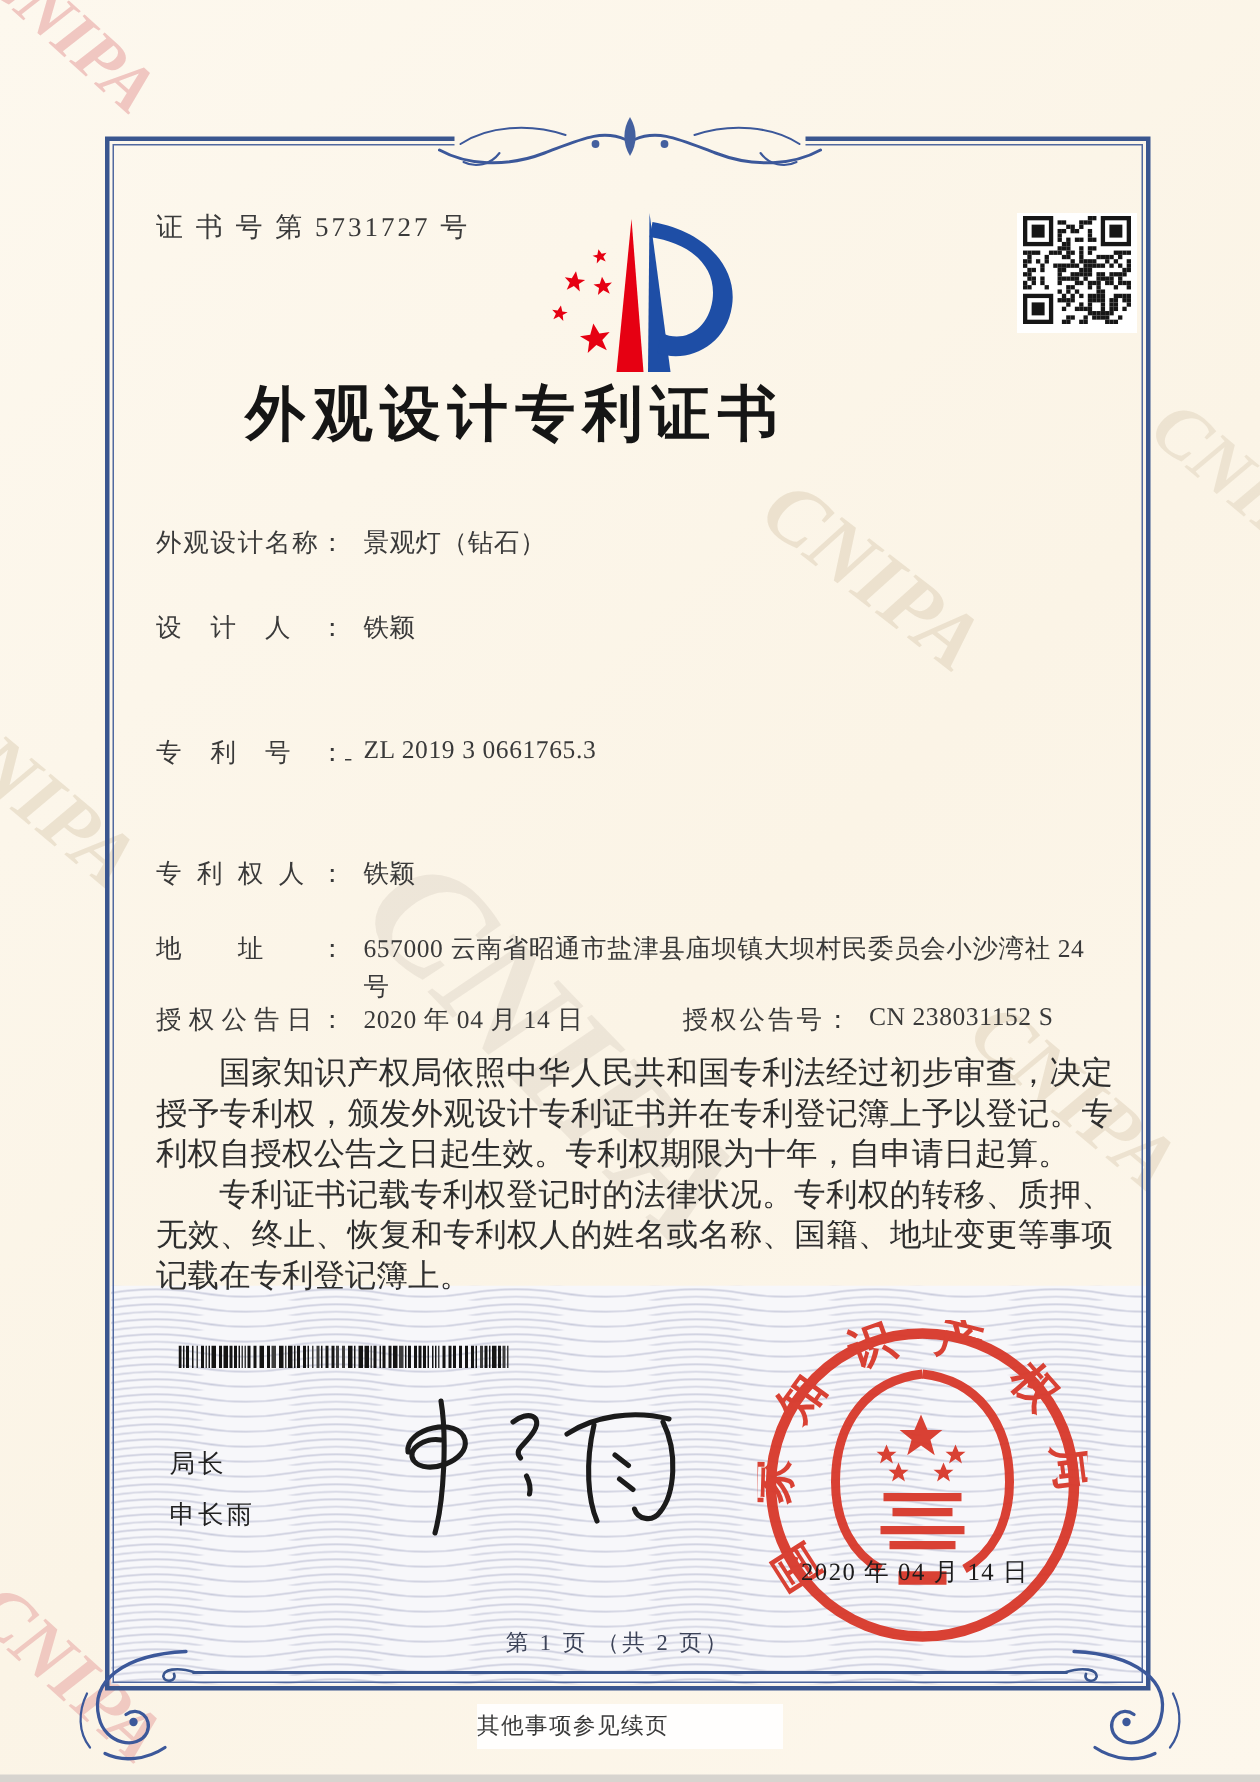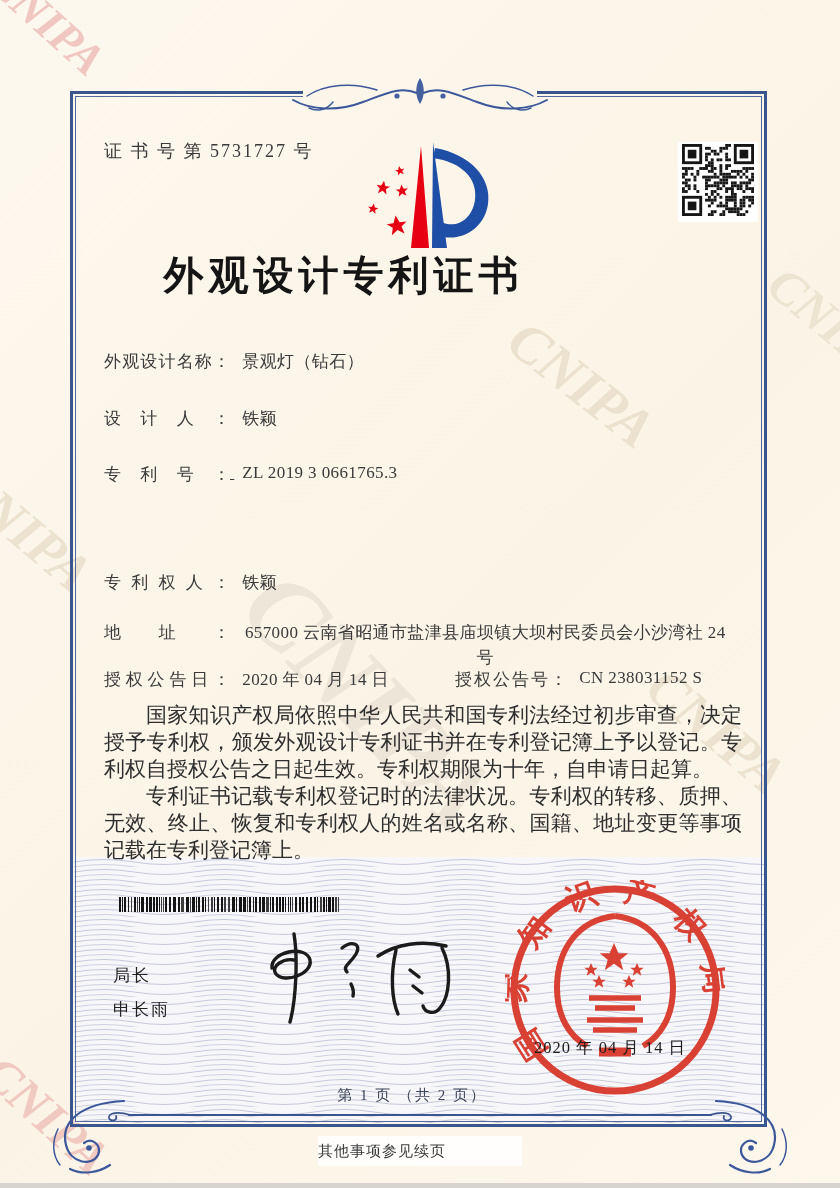--- a/index.html
+++ b/index.html
@@ -30,21 +30,21 @@
 
   
   .certno{position:absolute;left:104px;top:139px;font-size:18px;letter-spacing:2px;color:#3a3a3a;}
   .logo{position:absolute;left:348px;top:136px;}
   .qrbox{position:absolute;left:678px;top:142px;width:80px;height:80px;background:#fff;
          display:flex;align-items:center;justify-content:center;}
   .title{position:absolute;left:0;top:248px;width:687px;text-align:center;
          font-size:40px;font-weight:bold;letter-spacing:5px;color:#151515;}
   .frow{position:absolute;left:104px;font-size:17px;color:#3a3a3a;white-space:nowrap;}
   .flabel{display:inline-block;width:126px;text-align:justify;text-align-last:justify;vertical-align:top;}
-  .fvalue{display:inline-block;margin-left:8px;vertical-align:top;letter-spacing:.4px;text-align:center;}
+  .fvalue{display:inline-block;margin-left:8px;vertical-align:top;letter-spacing:.4px;}
   .frow.addr{white-space:normal;width:640px;line-height:25px;}
   .frow.addr .fvalue{width:486px;}
   .fpair2{position:absolute;left:351px;top:0;}
   .fpair2 .flabel{width:112px;}
   .body-text{position:absolute;left:104px;top:702px;width:638px;font-size:21px;
              line-height:27px;color:#2e2e2e;text-align:justify;}
   .body-text p{margin:0;text-indent:2em;}
   .barcode{position:absolute;left:119px;top:897px;width:224px;height:15px;}
   .dir-title{position:absolute;left:113px;top:964px;font-size:17px;color:#222;letter-spacing:2px;}
   .dir-name{position:absolute;left:113px;top:998px;font-size:17px;color:#222;letter-spacing:2px;}
@@ -373,21 +373,21 @@
   <div class="title">外观设计专利证书</div>
 
   <div class="frow" style="top:350px;">
     <span class="flabel">外观设计名称：</span>
     <span class="fvalue">景观灯（钻石）</span>
   </div>
   <div class="frow" style="top:407px;">
     <span class="flabel">设计人：</span>
     <span class="fvalue">铁颖</span>
   </div>
-  <div class="frow" style="top:463px;text-decoration:underline;">
+  <div class="frow" style="top:490px;text-decoration:underline;">
     <span class="flabel">专利号：</span>
     <span class="fvalue">ZL 2019 3 0661765.3</span>
   </div>
   <div class="frow" style="top:571px;">
     <span class="flabel">专利权人：</span>
     <span class="fvalue">铁颖</span>
   </div>
   <div class="frow addr" style="top:620px;">
     <span class="flabel">地址：</span>
     <span class="fvalue">657000 云南省昭通市盐津县庙坝镇大坝村民委员会小沙湾社 24 号</span>

